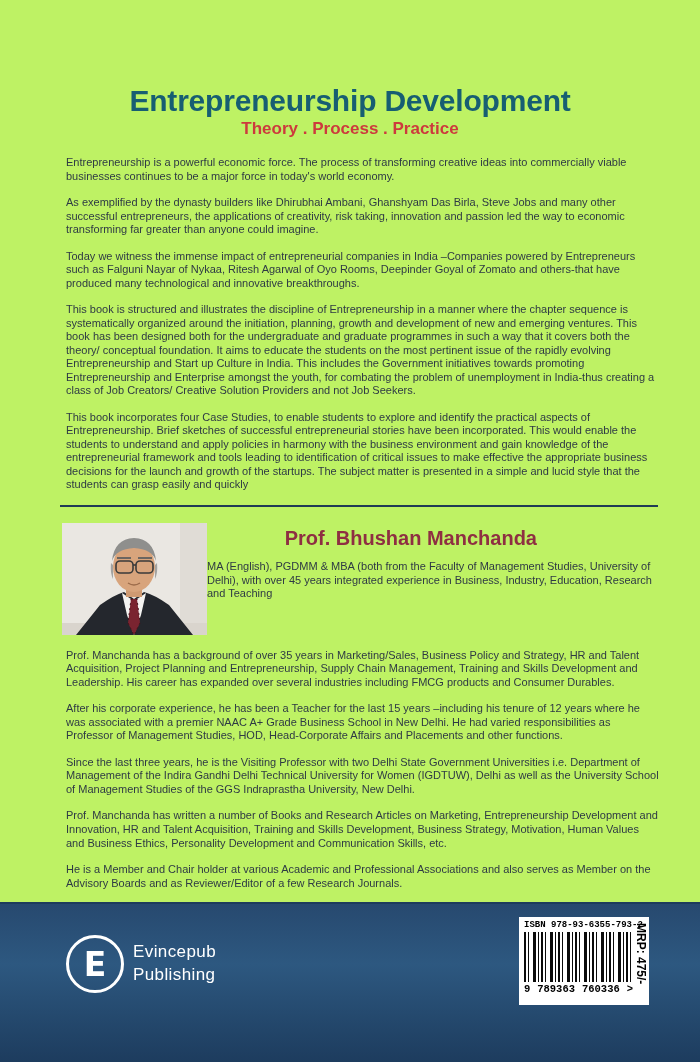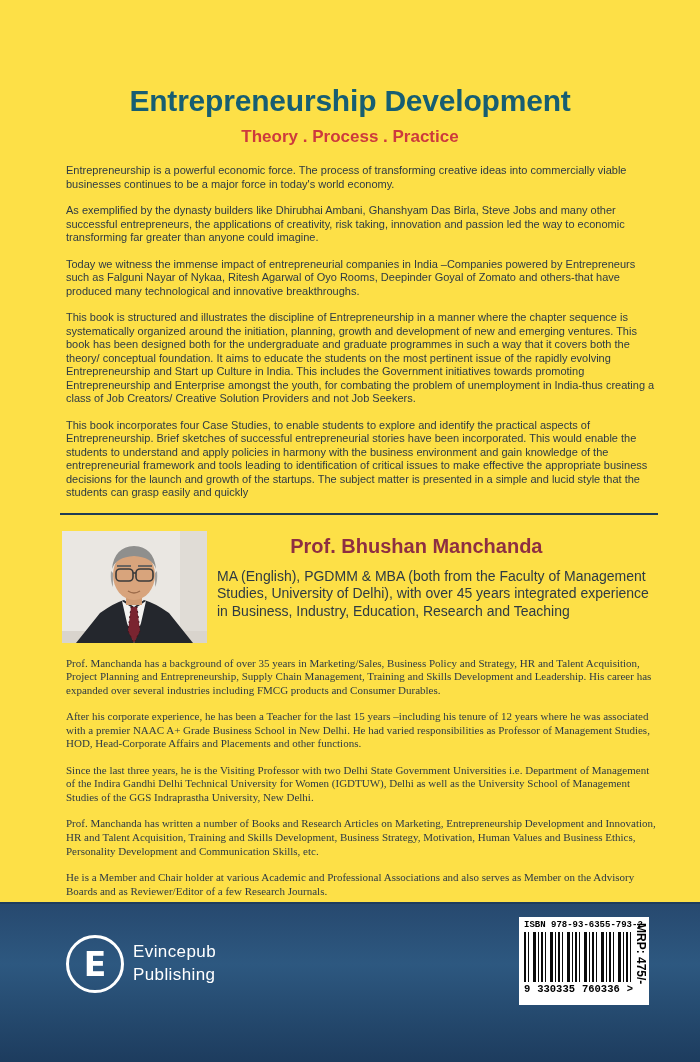--- a/index.html
+++ b/index.html
@@ -1,33 +1,33 @@
 <!DOCTYPE html>
 <html><head>
 <meta charset="utf-8">
 <style>
   html,body{margin:0;padding:0;background:#ffffff;}
   .page{
     position:relative;
     width:700px;height:1062px;
-    background:#fde047;
+    background:#bef264;
     font-family:"Liberation Sans","DejaVu Sans",sans-serif;
     color:#2e3a44;
     overflow:hidden;
   }
   .page-title{
     margin:84px 20px 0 20px;
     text-align:center;
     font-size:30px;
     font-weight:700;
     color:#175e72;
     letter-spacing:-0.2px;
   }
   .page-subtitle{
-    margin-top:9px;
+    margin-top:1px;
     text-align:center;
     font-size:17px;
     font-weight:700;
     color:#cd3a3d;
   }
   .description{
     margin:17px 40px 0 62px;
   }
   .description p, .bio p{
     margin:0 0 13px 4px;
@@ -45,48 +45,47 @@
     display:flex;
     margin:16px 40px 0 62px;
   }
   .author-photo{
     flex:0 0 145px;
     width:145px;height:112px;
     background:#eae7e2;
   }
   .author-right{
     flex:1;
-    padding-left:10px;
+    padding-left:0;
   }
   .author-centered{
     width:90%;
     text-align:center;
   }
   .author-name{
     margin-top:4px;
     font-size:20px;
     font-weight:700;
     color:#8e2f42;
   }
   .author-roles{
     margin-top:7px;
     font-size:12.5px;
     font-weight:700;
     line-height:1.3;
     color:#273844;
   }
   .author-quals{
     margin-top:10px;
-    font-size:14px;
+    font-size:11px;
     line-height:1.25;
     color:#2e3a44;
   }
   .bio{
     margin:14px 40px 0 62px;
-    font-family:Liberation Serif, serif;
   }
   .band{
     position:absolute;
     left:0;right:0;bottom:0;
     height:158px;
     background:linear-gradient(180deg,#27496f 0%,#2d5880 38%,#1d3c5e 100%);
     border-top:2px solid #1e3c5c;
   }
   .publisher-logo{
     position:absolute;
@@ -225,21 +224,21 @@
       <div class="logo-text">
         <div>Evincepub</div>
         <div>Publishing</div>
       </div>
     </div>
     <div class="barcode-box">
       <div class="isbn-line">ISBN 978-93-6355-793-2</div>
       <div class="barcode-bars"></div>
       <div class="barcode-digits">
         <span>9</span>
-        <span>330335</span>
+        <span>789363</span>
         <span>760336</span>
         <span>&gt;</span>
       </div>
       <div class="mrp-label">MRP: 475/-</div>
     </div>
   </footer>
 
 </div>
 
 </body></html>

